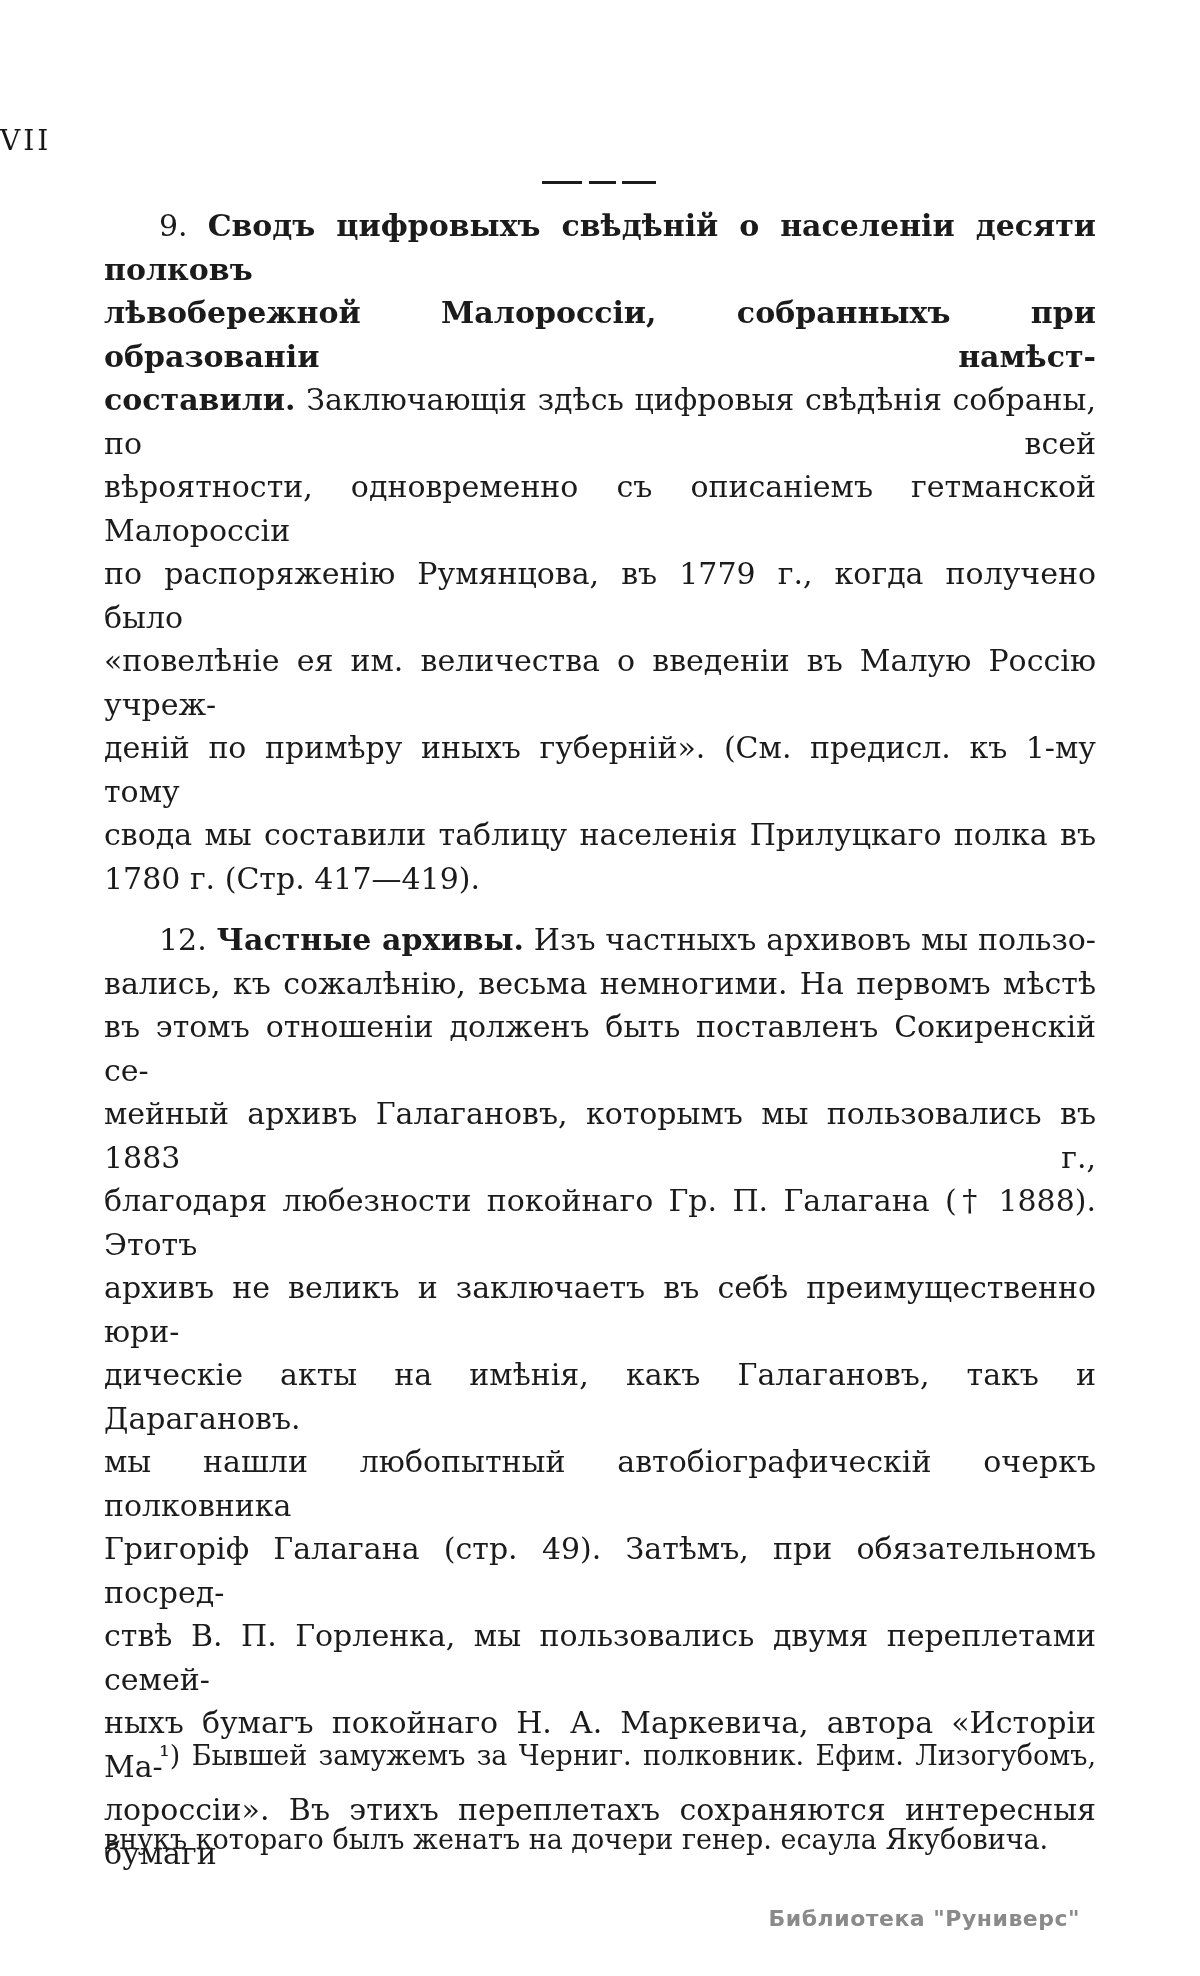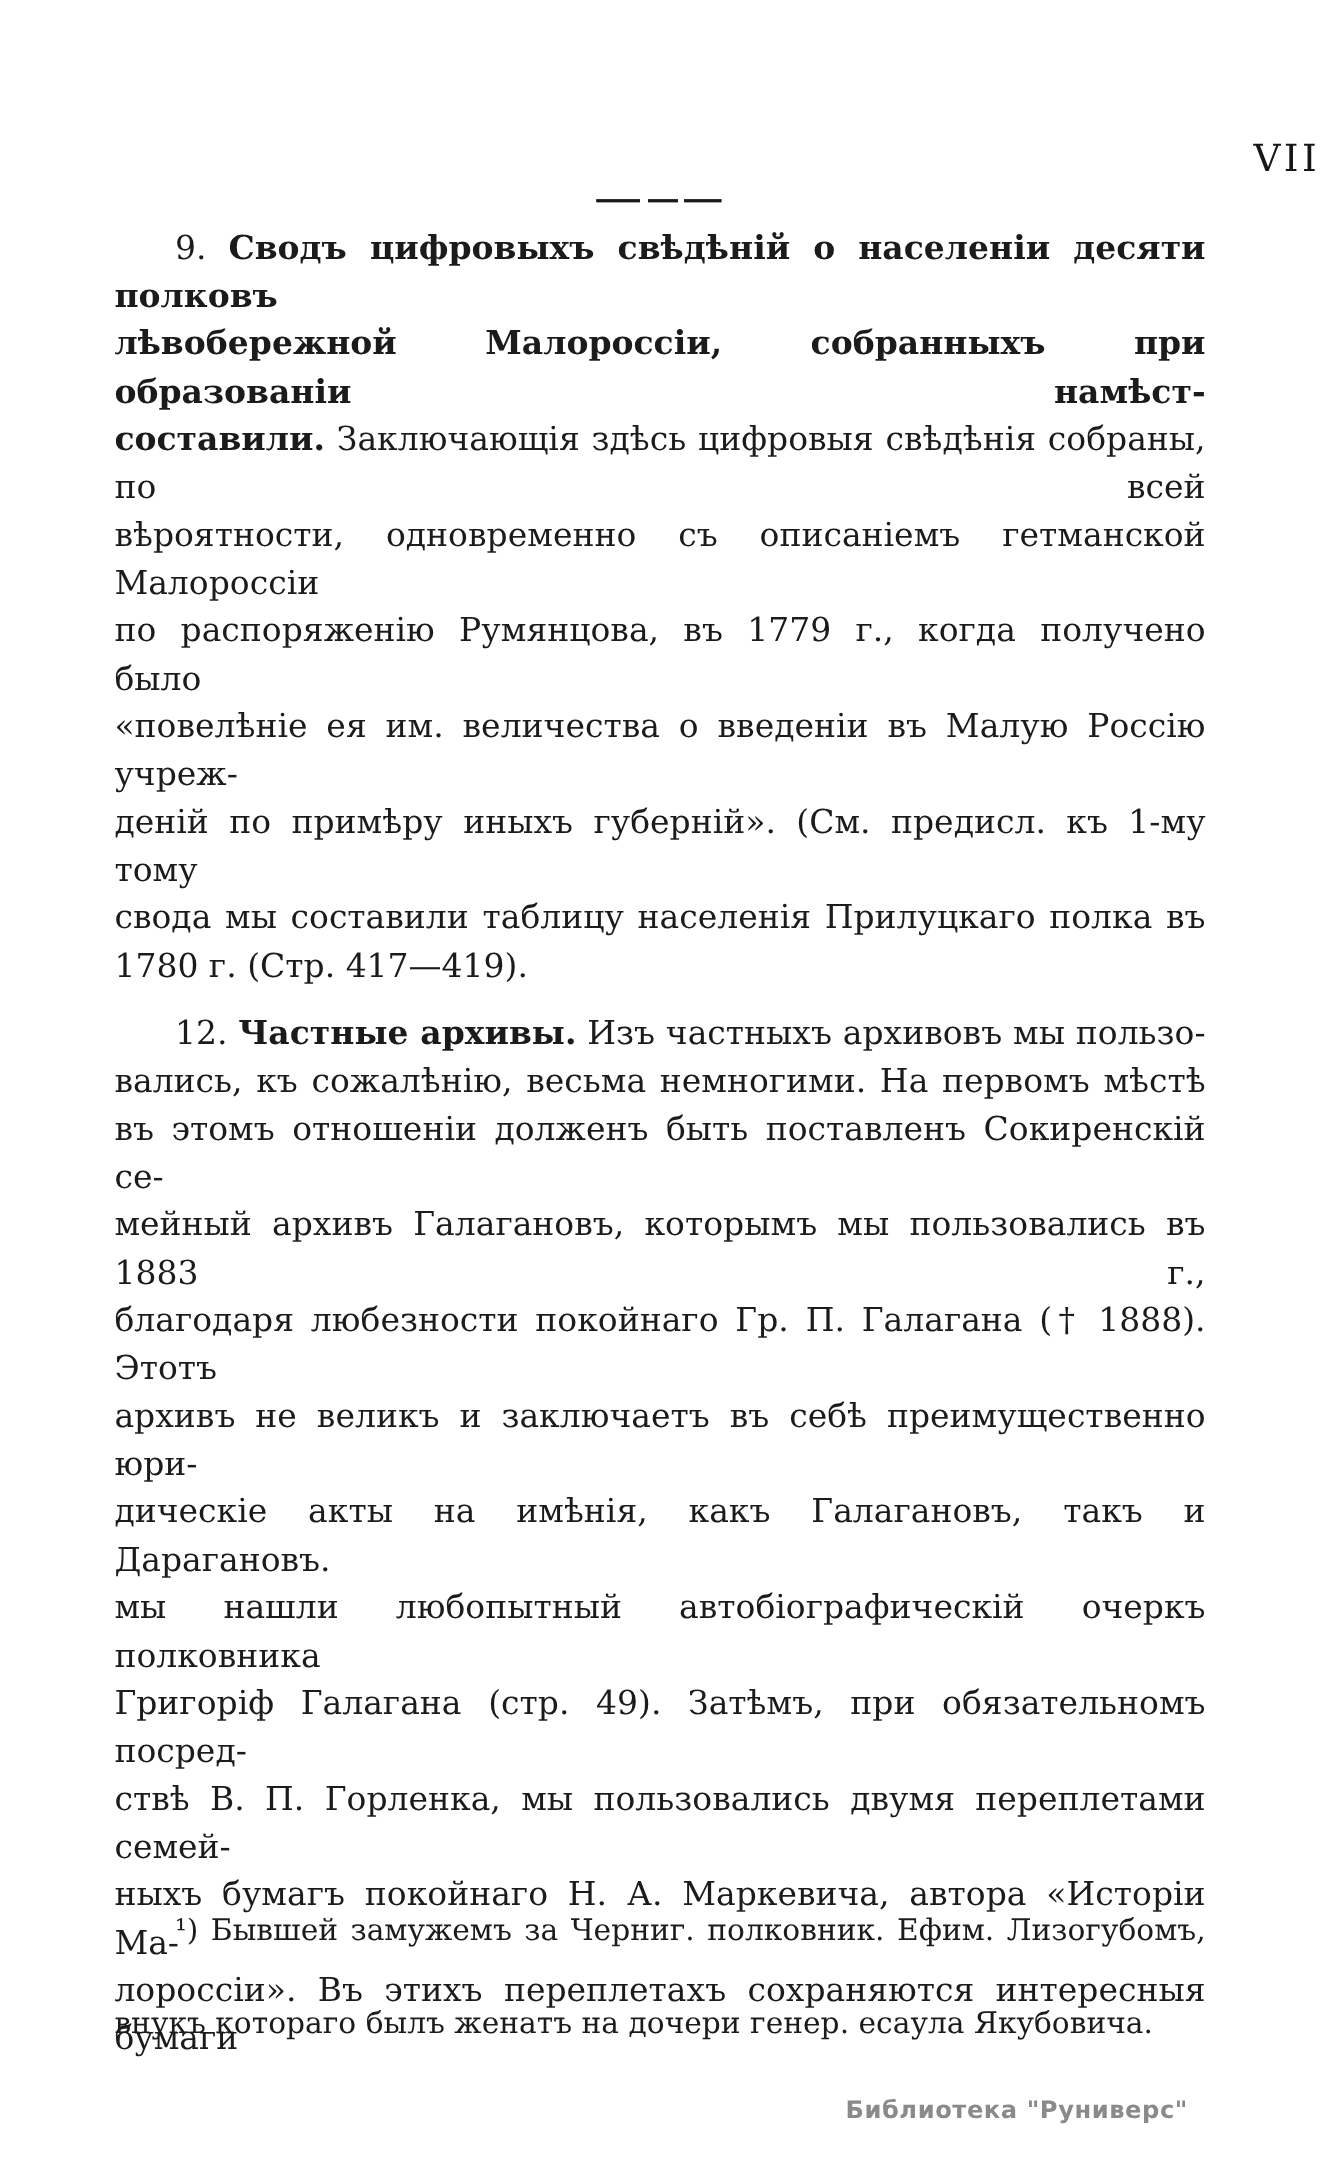--- a/index.html
+++ b/index.html
@@ -6,22 +6,22 @@
   body {
     width: 1200px; height: 1976px;
     background: #ffffff;
     position: relative;
     font-family: "DejaVu Serif", serif;
     color: #1b1b1b;
     overflow: hidden;
   }
   .page-number {
     position: absolute; top: 124px; left: 0; width: 100%;
-    text-align: right;
-    font-size: 34px; letter-spacing: 3px;
+    text-align: left;
+    font-size: 28px; letter-spacing: 3px;
     color: #161616;
   }
   .page-number-rule {
     position: absolute; top: 181px; left: 542px;
     width: 114px; height: 3px;
     background: repeating-linear-gradient(90deg, #1b1b1b 0 40px, rgba(27,27,27,0) 40px 47px, #1b1b1b 47px 74px, rgba(27,27,27,0) 74px 80px, #1b1b1b 80px 114px);
   }
   .text-block {
     position: absolute; top: 204px; left: 104px; width: 992px;
     font-size: 30px;

